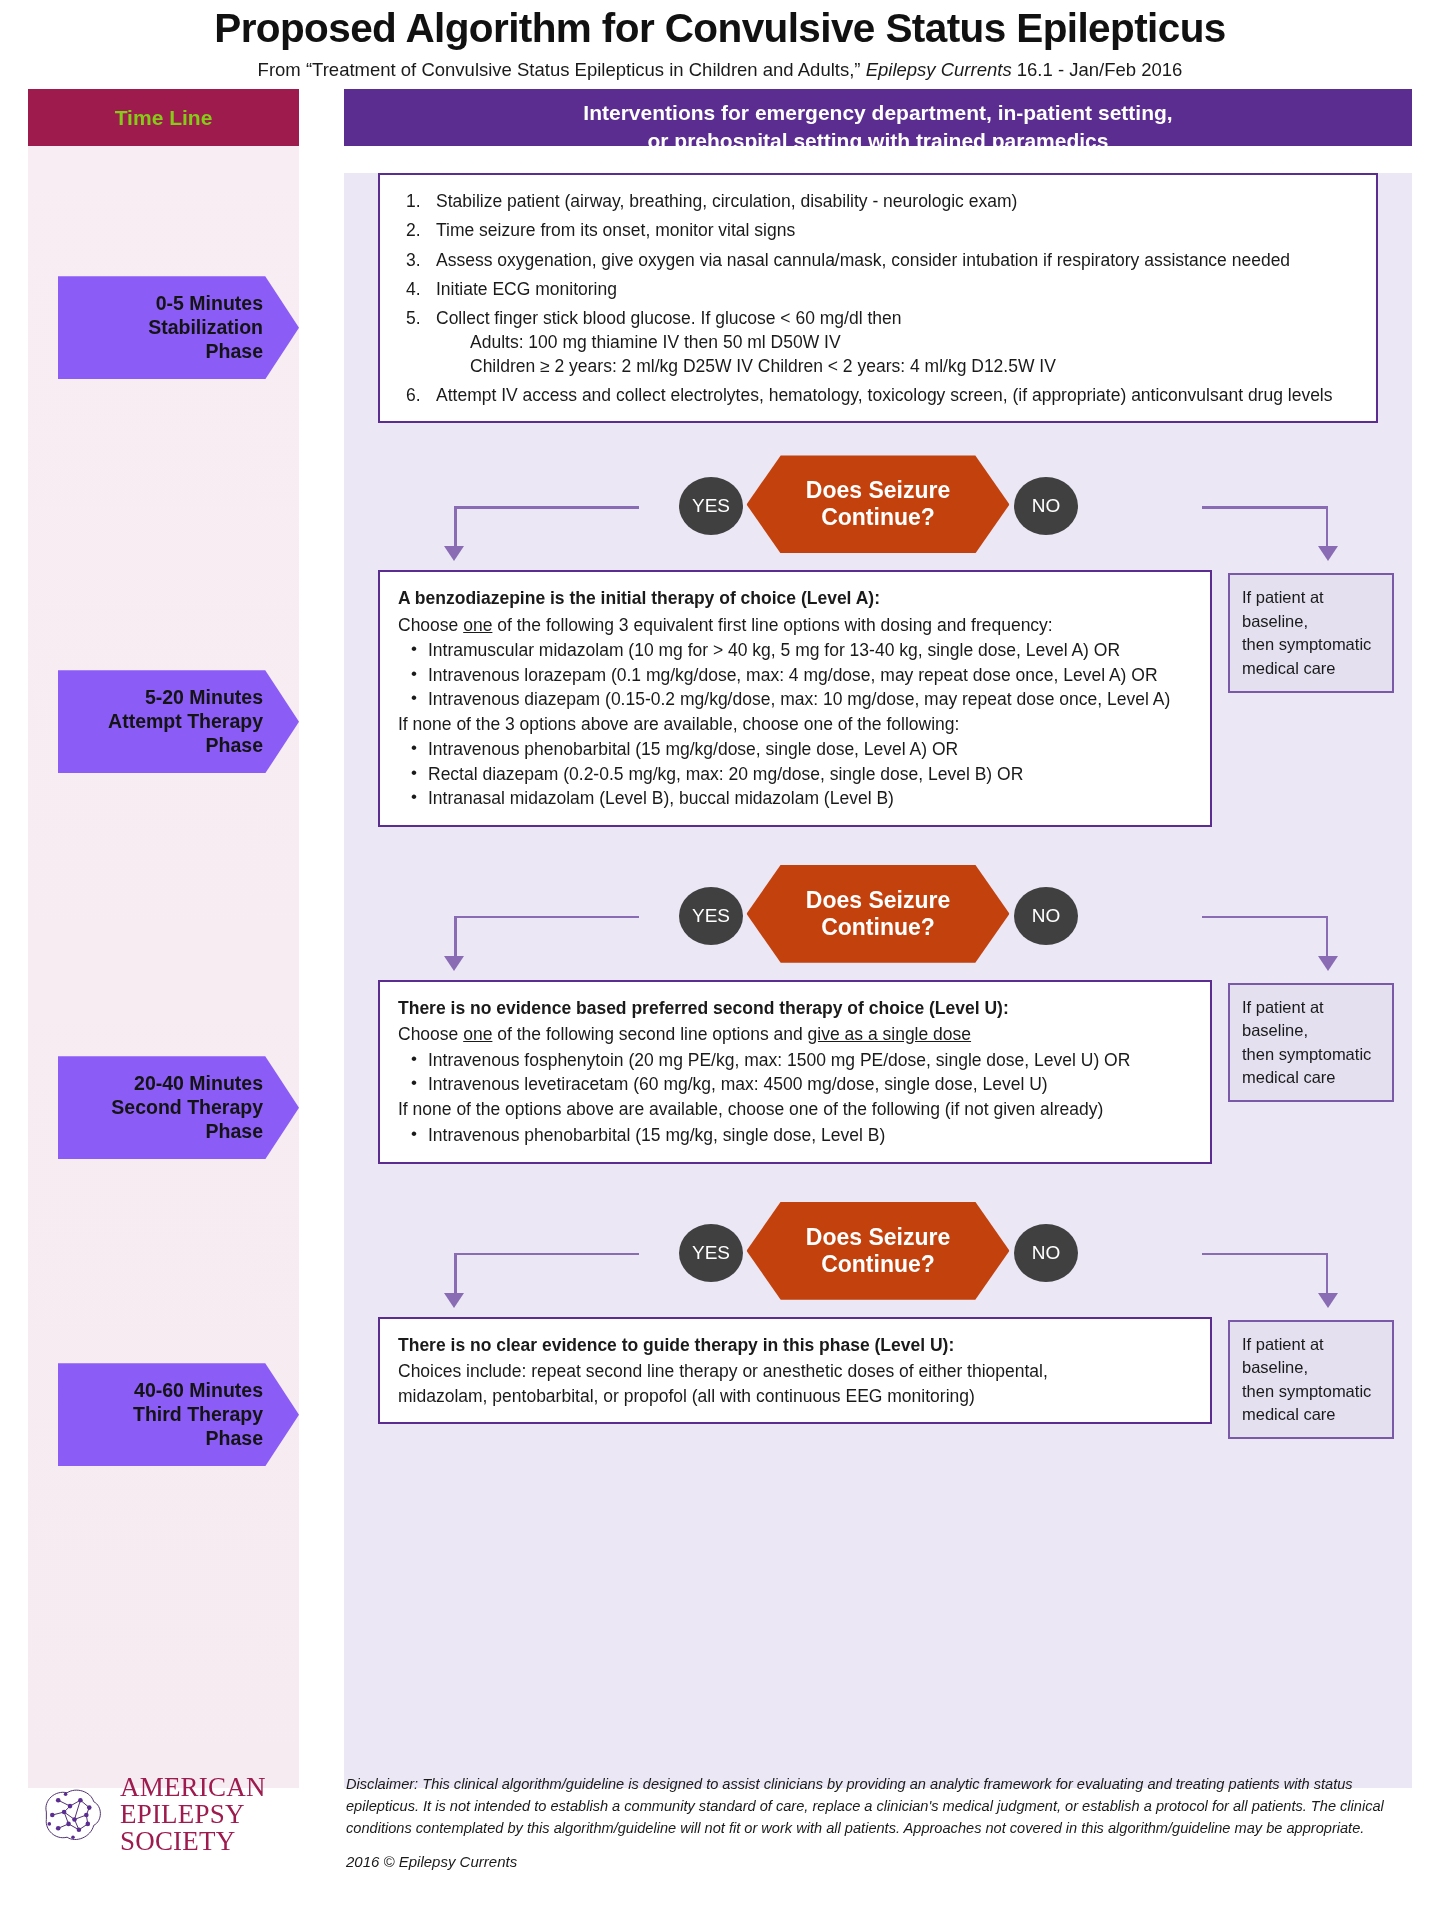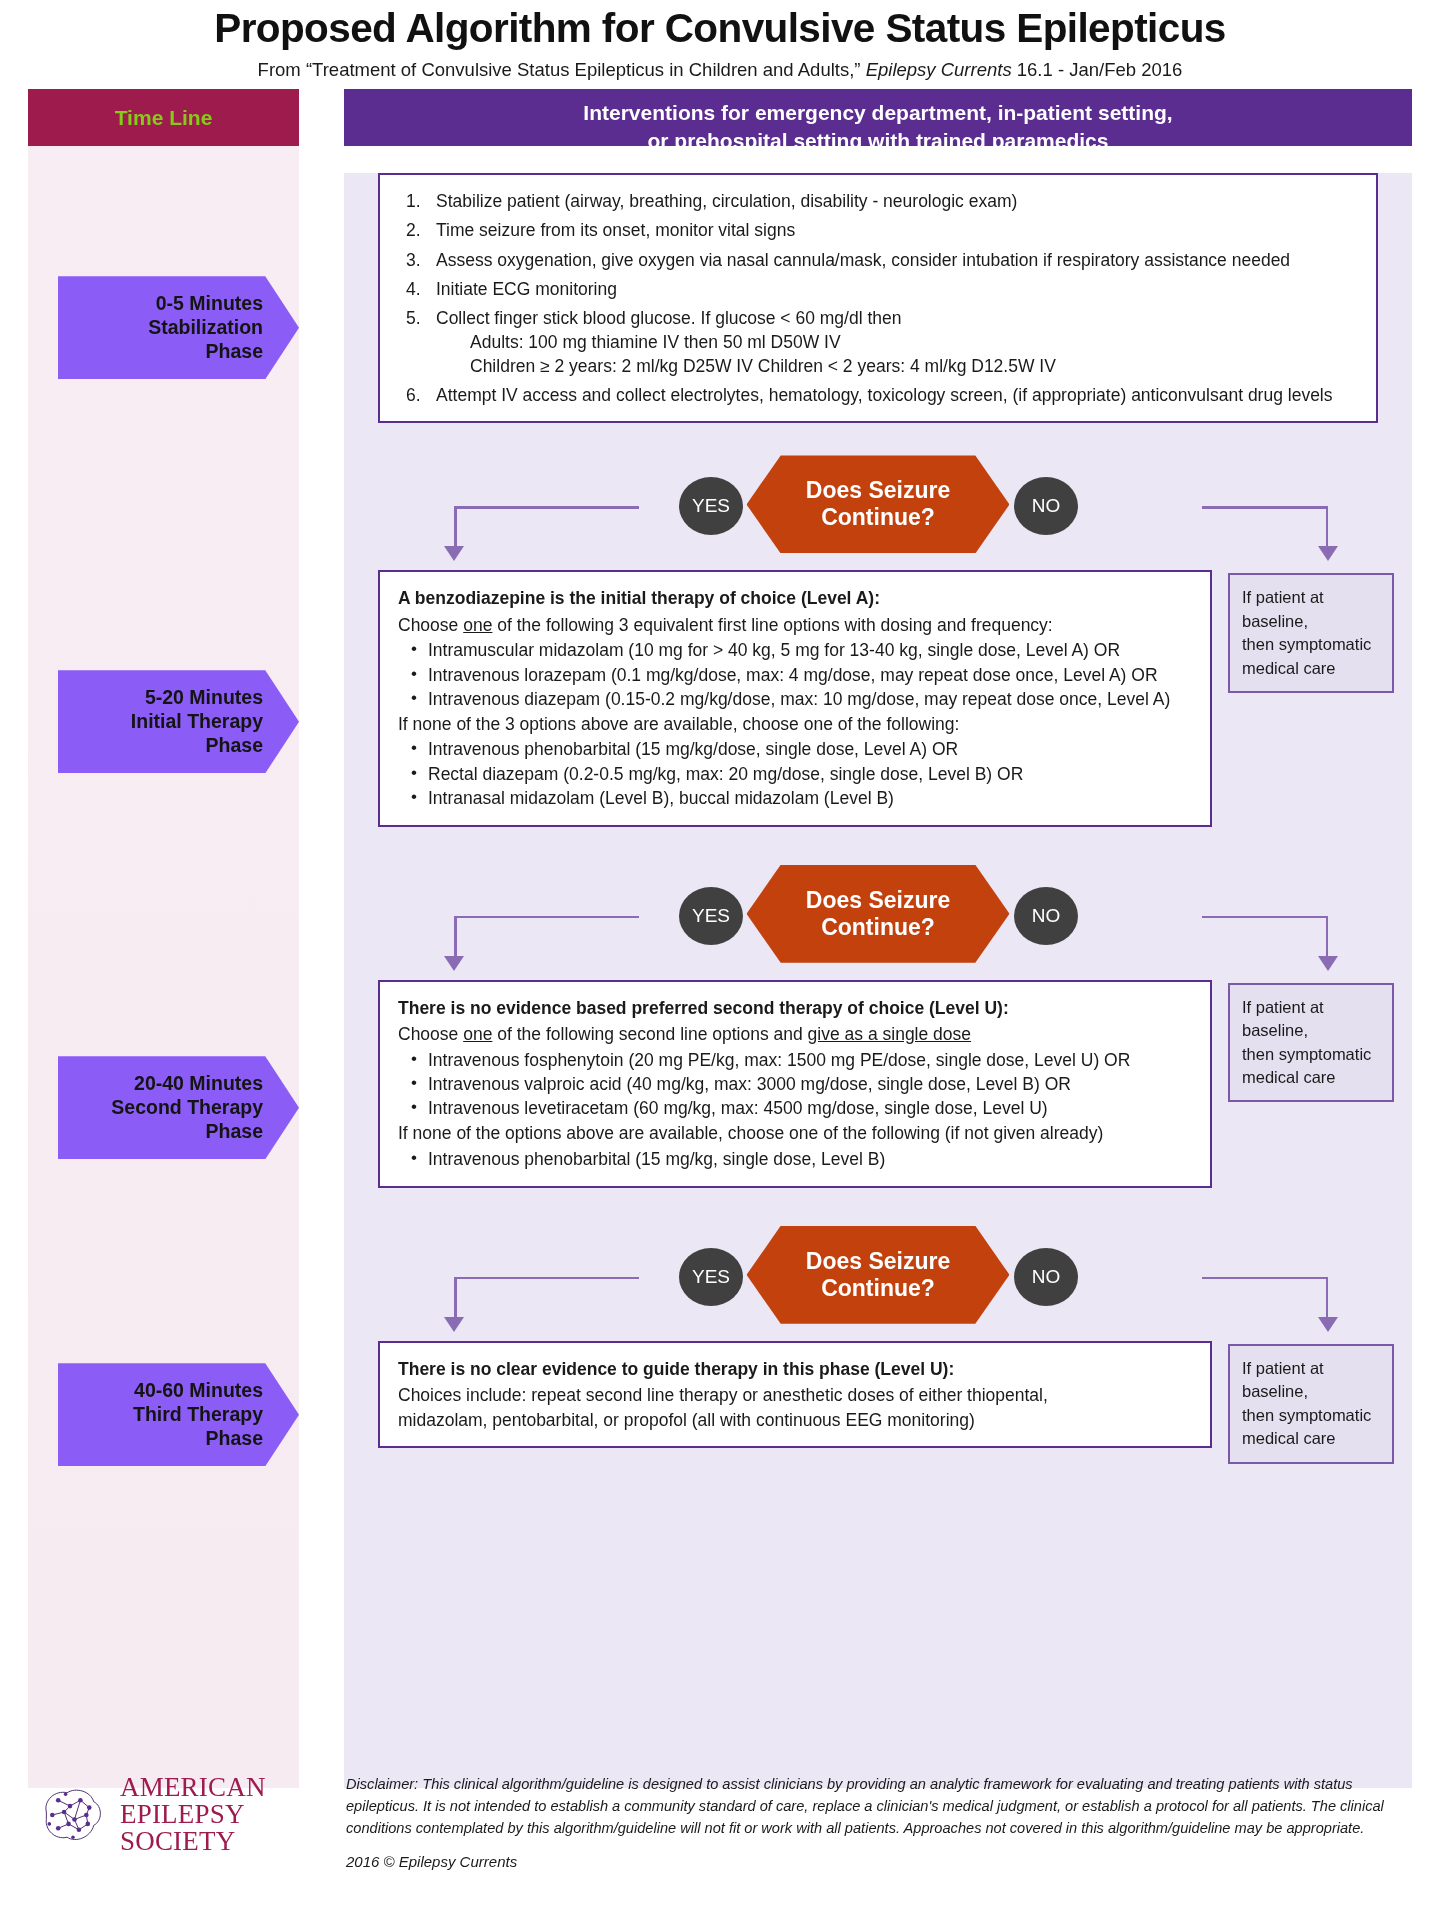--- a/index.html
+++ b/index.html
@@ -293,21 +293,21 @@
         <div>
           <div>0-5 Minutes</div>
           <div>Stabilization</div>
           <div>Phase</div>
         </div>
       </div>
 
       <div class="phase-arrow" style="top:581px;">
         <div>
           <div>5-20 Minutes</div>
-          <div>Initial Therapy</div>
+          <div>Attempt Therapy</div>
           <div>Phase</div>
         </div>
       </div>
 
       <div class="phase-arrow" style="top:967px;">
         <div>
           <div>20-40 Minutes</div>
           <div>Second Therapy</div>
           <div>Phase</div>
         </div>
@@ -418,21 +418,20 @@
           <div class="conn conn-v" style="right:84px; top:57px; height:43px;"></div>
           <div class="arrow-head" style="right:74px; top:97px;"></div>
         </div>
 
         <div style="position:relative;">
           <div class="wbox" style="margin:3px 200px 0 34px;">
             <div class="bx-title">There is no evidence based preferred second therapy of choice (Level U):</div>
             <div class="bx-line"><span>Choose </span><u>one</u><span> of the following second line options and </span><u>give as a single dose</u></div>
             <ul class="bl">
               <li>Intravenous fosphenytoin (20 mg PE/kg, max: 1500 mg PE/dose, single dose, Level U) OR</li>
-              <li>Intravenous valproic acid (40  mg/kg, max: 3000 mg/dose, single dose, Level B) OR</li>
               <li>Intravenous levetiracetam (60 mg/kg, max: 4500 mg/dose, single dose, Level U)</li>
             </ul>
             <div class="bx-line">If none of the options above are available, choose one of the following (if not given already)</div>
             <ul class="bl">
               <li>Intravenous phenobarbital (15 mg/kg, single dose, Level B)</li>
             </ul>
           </div>
 
           <div class="baseline-box" style="right:18px; top:3px;">
             <div>If patient at baseline,</div>

